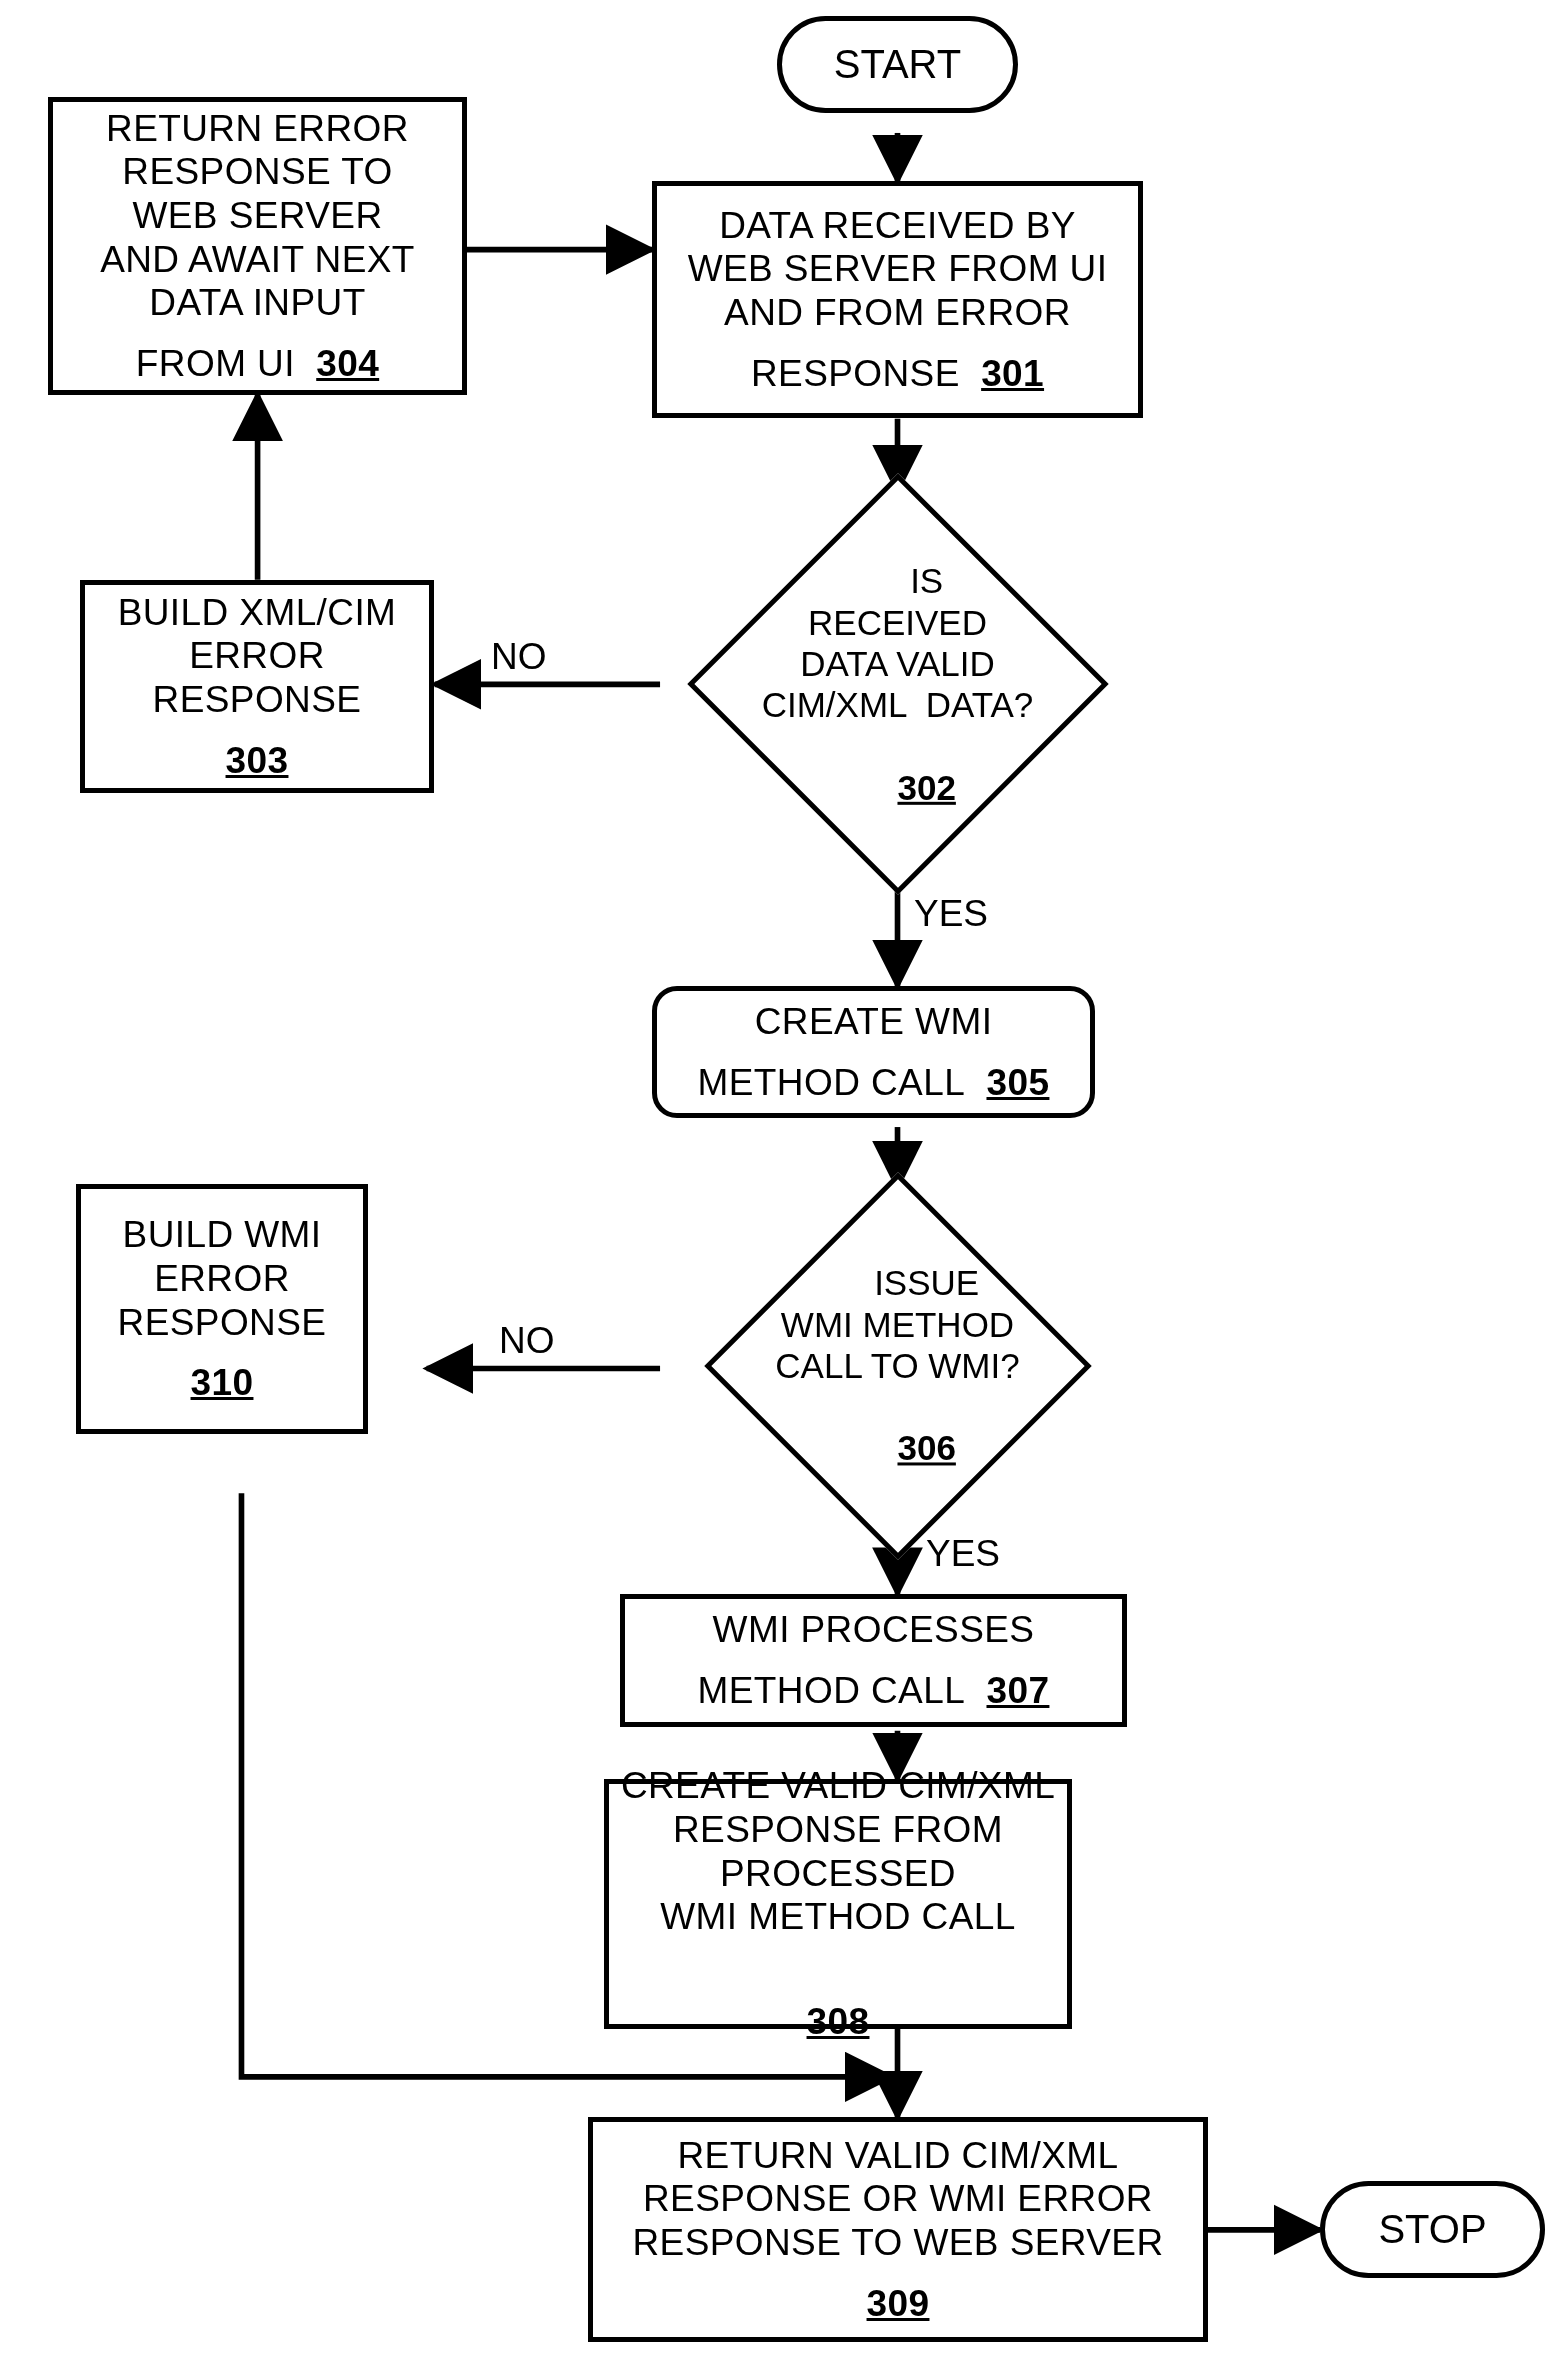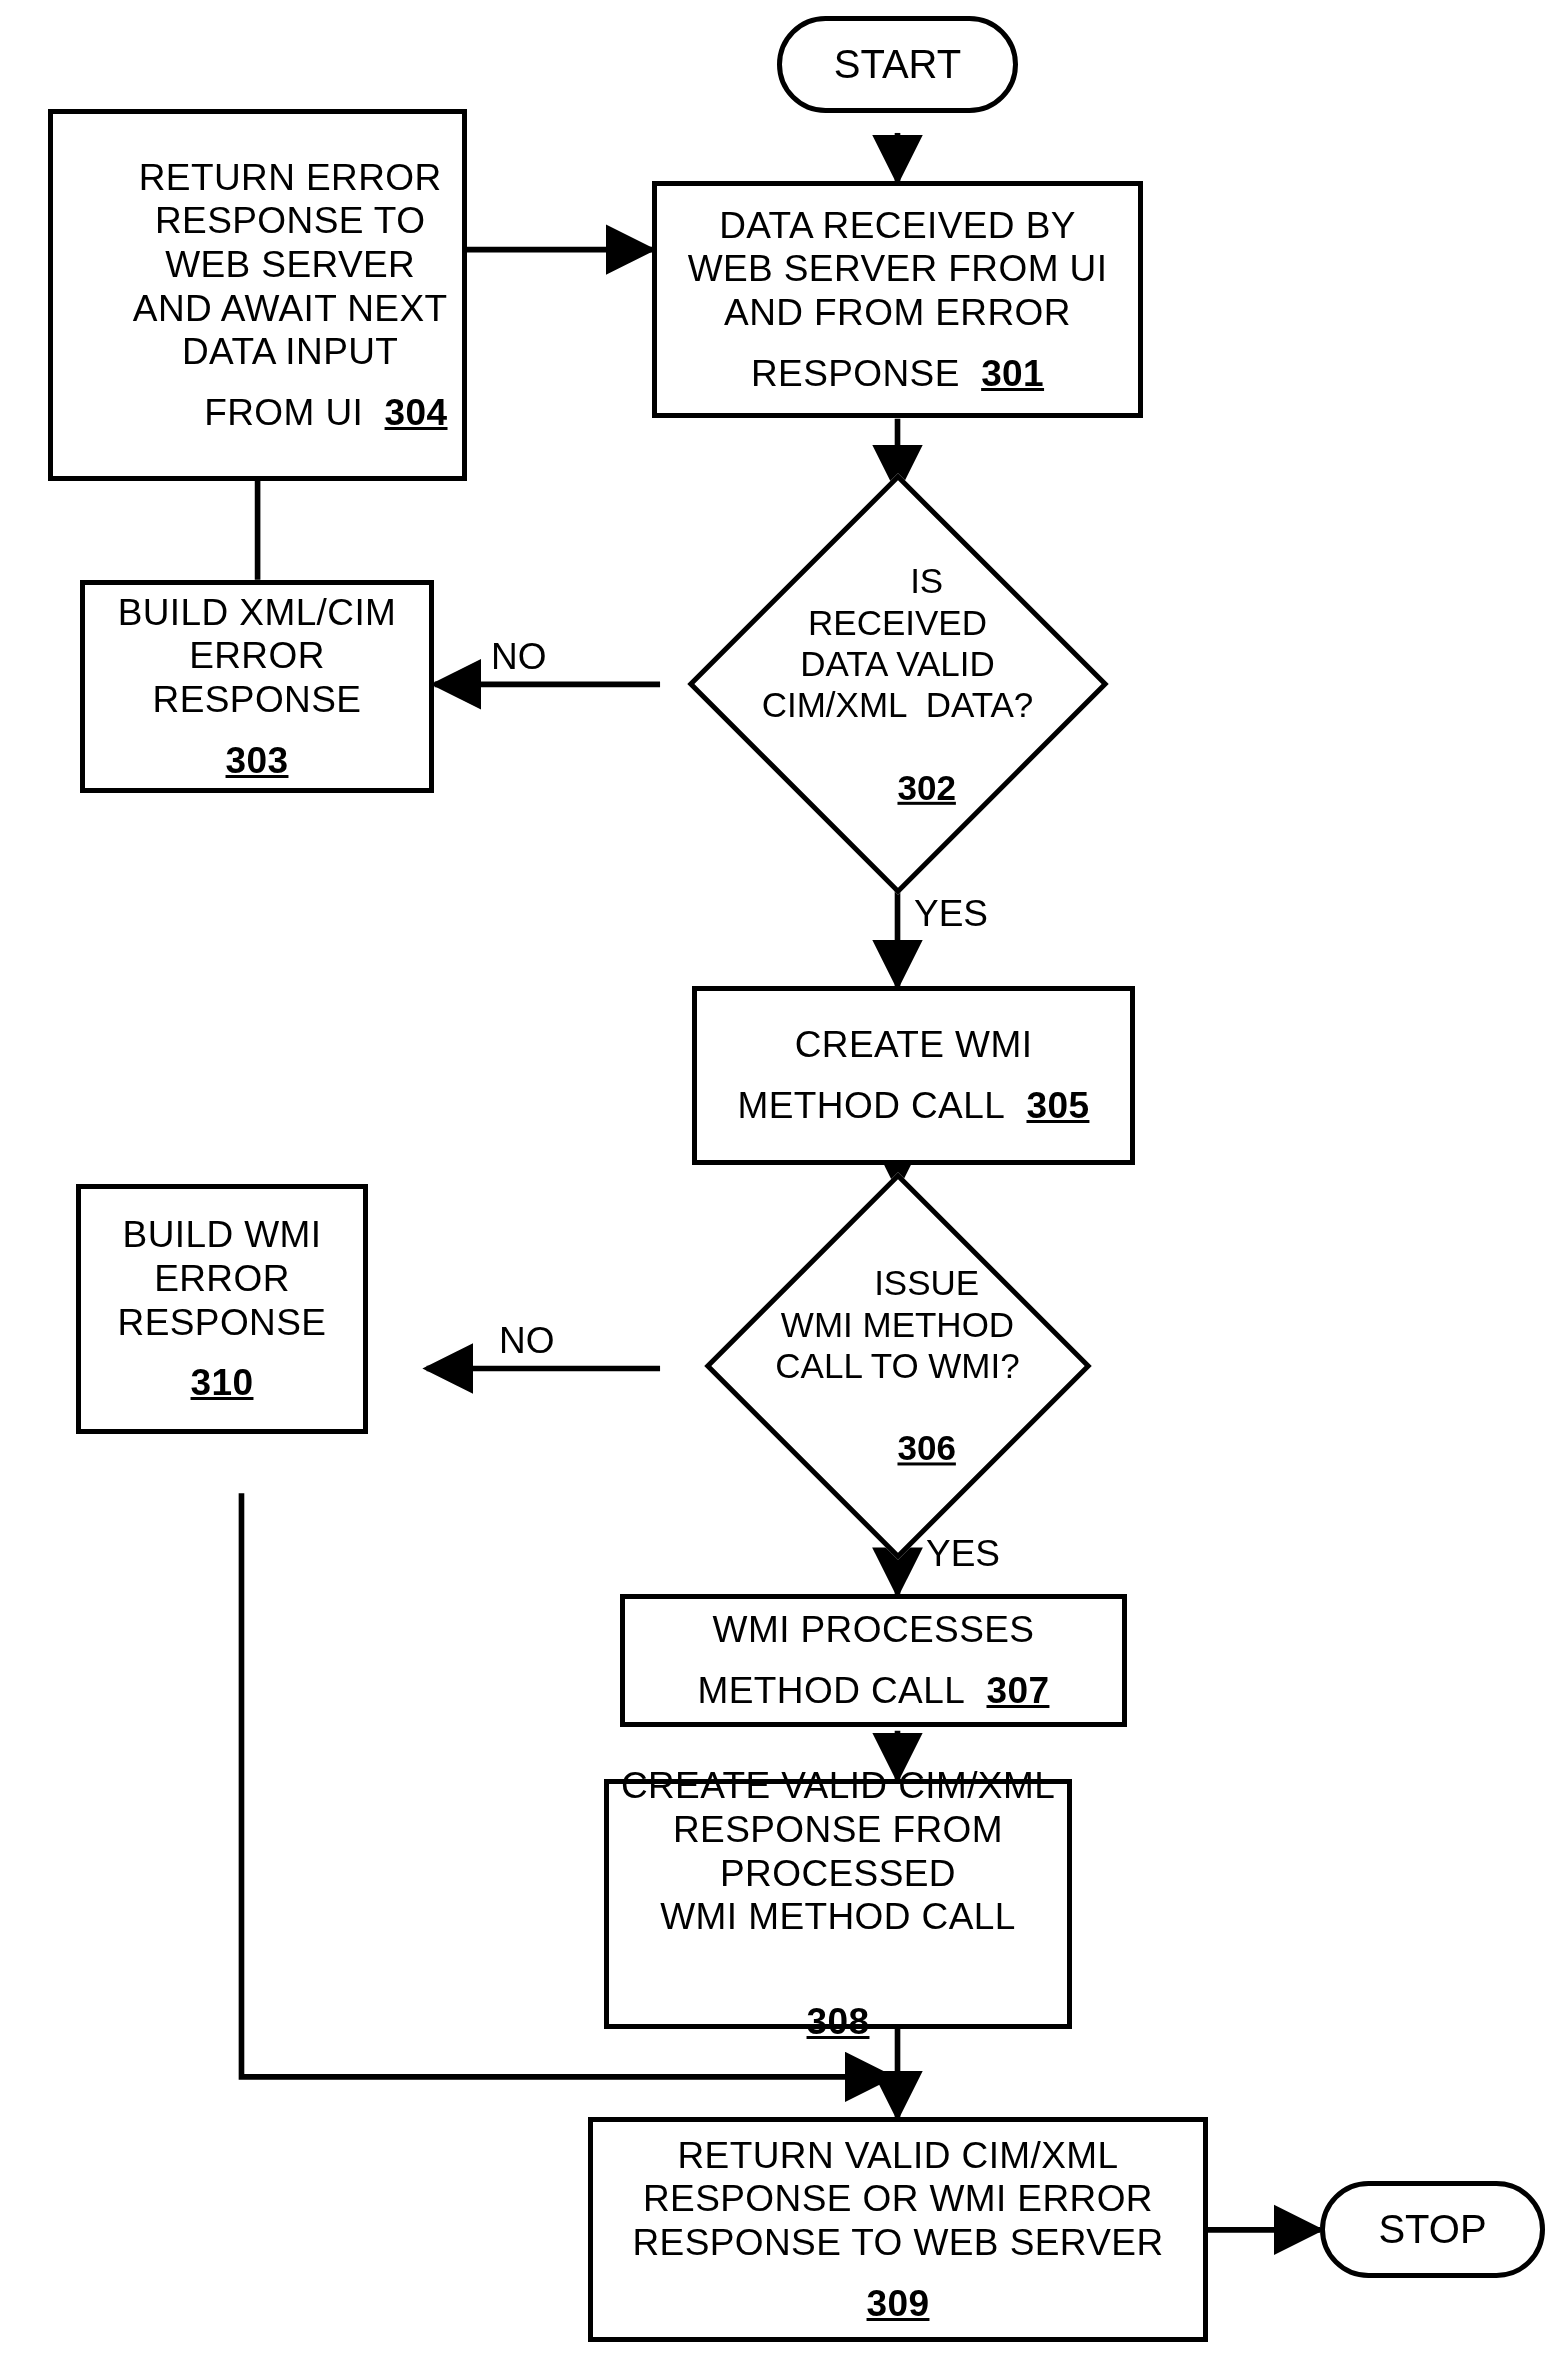--- a/index.html
+++ b/index.html
@@ -125,21 +125,21 @@
       <path d="M 300 1855 L 300 2580 L 1107 2580"></path>
 
       <path d="M 1500 2770 L 1640 2770"></path>
     </g>
   </svg>
 
   <div class="terminal" style="left:777px; top:16px; width:241px; height:97px;">
     <span>START</span>
   </div>
 
-  <div class="box" style="left:48px; top:109px; width:419px; height:372px;align-items:flex-end;">
+  <div class="box" style="left:48px; top:97px; width:419px; height:298px;">
     <span style="white-space:pre;">RETURN ERROR
 RESPONSE TO
 WEB SERVER
 AND AWAIT NEXT
 DATA INPUT</span>
     <span style="display:inline">FROM UI&nbsp;&nbsp;<span class="ref">304</span></span>
   </div>
 
   <div class="box" style="left:652px; top:181px; width:491px; height:237px;">
     <span style="white-space:pre;">DATA RECEIVED BY
@@ -159,21 +159,21 @@
     <div class="diamond-shape" style="width:298px; height:298px;"></div>
     <div class="diamond-text">
       <span>IS
 RECEIVED
 DATA VALID
 CIM/XML  DATA?</span><br>
       <span class="ref">302</span>
     </div>
   </div>
 
-  <div class="box" style="left:692px; top:986px; width:443px; height:179px;">
+  <div class="box" style="left:652px; top:986px; width:443px; height:132px;border-radius:25px;">
     <span style="white-space:pre;">CREATE WMI</span>
     <span>METHOD CALL&nbsp;&nbsp;<span class="ref">305</span></span>
   </div>
 
   <div class="box" style="left:76px; top:1184px; width:292px; height:250px;">
     <span style="white-space:pre;">BUILD WMI
 ERROR
 RESPONSE</span>
     <span class="ref">310</span>
   </div>

